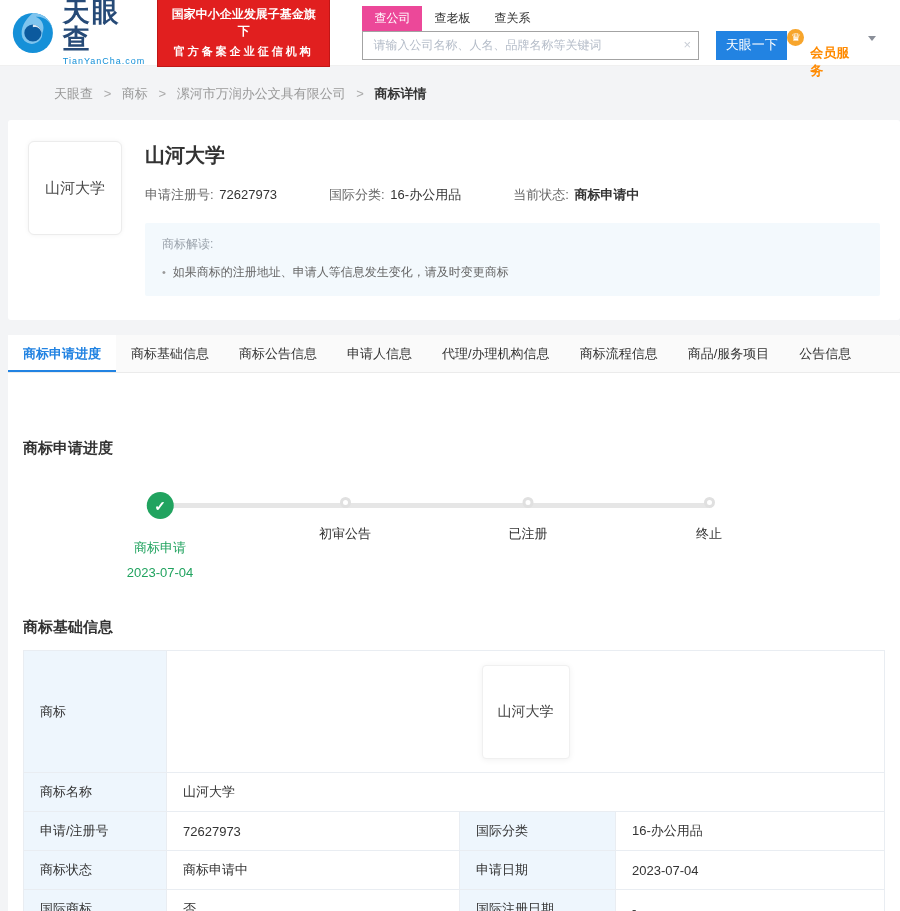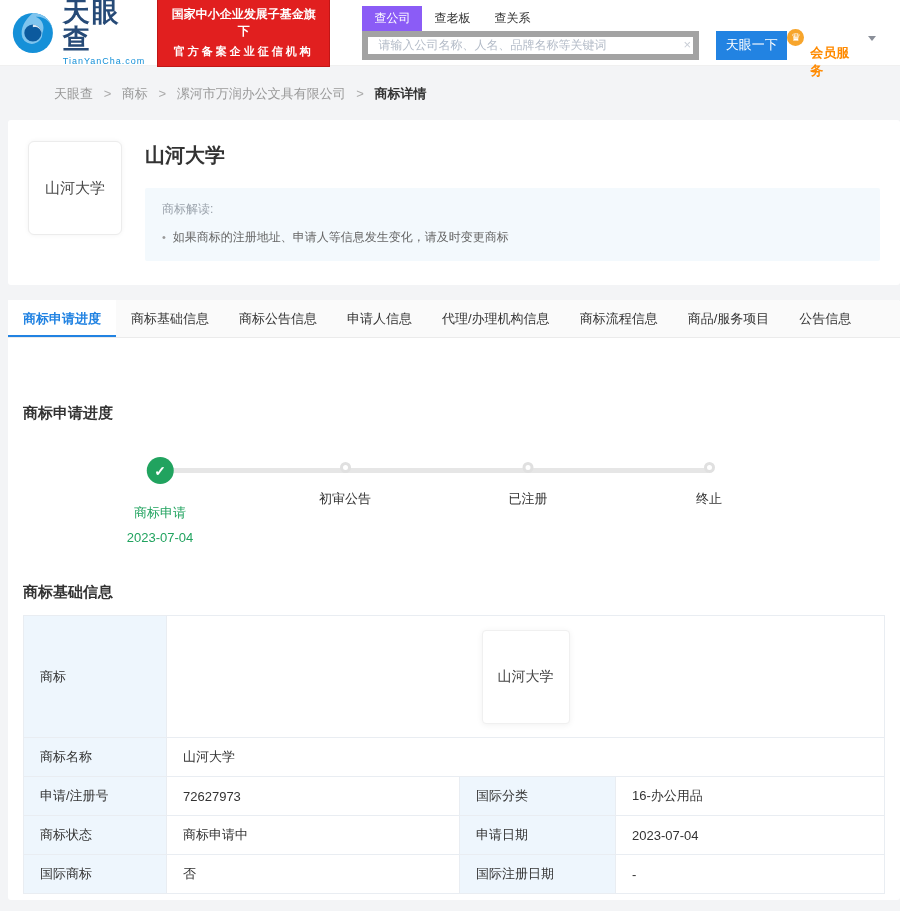--- a/index.html
+++ b/index.html
@@ -13,24 +13,24 @@
   .logo-text { display:flex; flex-direction:column; line-height:1; }
   .brand { font-size:27px; font-weight:bold; color:#264a77; letter-spacing:2px; }
   .domain { font-size:9px; color:#1590d8; letter-spacing:1px; margin-top:4px; }
   .badge { background:#e11f1f; color:#fff; margin-left:8px; padding:7px 8px; text-align:center; border:1px solid #c01616; }
   .badge-line1 { font-size:12px; font-weight:bold; }
   .badge-line2 { font-size:11px; font-weight:bold; letter-spacing:3px; margin-top:4px; }
 
   .search-block { margin-left:32px; width:425px; }
   .search-tabs { display:flex; }
   .search-tab { font-size:12px; padding:4px 12px; color:#333; cursor:pointer; }
-  .search-tab.active { background:#8b5cf6; color:#fff; }
+  .search-tab.active { background:#ec4899; color:#fff; }
   .search-row { display:flex; align-items:center; }
   .search-input-wrap { position:relative; width:345px; }
-  .search-input { width:100%; height:29px; border:6px solid #a3a3a3; padding:0 40px 0 10px; font-size:12px; color:#333; outline:none; font-family:"Liberation Sans",sans-serif; }
+  .search-input { width:100%; height:29px; border:1px solid #a3a3a3; padding:0 40px 0 10px; font-size:12px; color:#333; outline:none; font-family:"Liberation Sans",sans-serif; }
   .search-input::placeholder { color:#b4bcc8; }
   .clear-icon { position:absolute; right:8px; top:6px; color:#c9ced6; font-size:13px; cursor:pointer; }
   .search-btn { margin-left:17px; width:73px; height:29px; background:#2283e2; color:#fff; font-size:13px; border:none; cursor:pointer; font-family:"Liberation Sans",sans-serif; }
 
   .member { margin-left:auto; margin-right:14px; margin-top:10px; display:flex; align-items:center; gap:6px; cursor:pointer; }
   .crown-icon { width:17px; height:17px; border-radius:50%; background:#f7a52c; color:#fff; font-size:11px; display:flex; align-items:center; justify-content:center; }
   .crown-icon::before { content:"♛"; line-height:1; }
   .member-label { color:#ff8a00; font-size:13px; font-weight:bold;margin-top:48px; }
   .caret-icon { width:0; height:0; border-left:4px solid transparent; border-right:4px solid transparent; border-top:5px solid #8a8f99; margin-top:2px; }
 
@@ -140,20 +140,34 @@
   <span class="crumb-sep">&gt;</span>
   <span class="crumb">漯河市万润办公文具有限公司</span>
   <span class="crumb-sep">&gt;</span>
   <span class="crumb-current">商标详情</span>
 </div>
 
 <div class="card card1">
   <div class="tm-image">山河大学</div>
   <div class="detail-right">
     <div class="detail-title">山河大学</div>
+    <div class="detail-fields">
+      <span>
+        <span class="field-label">申请注册号:</span>
+        <span class="field-value">72627973</span>
+      </span>
+      <span>
+        <span class="field-label">国际分类:</span>
+        <span class="field-value">16-办公用品</span>
+      </span>
+      <span>
+        <span class="field-label">当前状态:</span>
+        <span class="field-value bold">商标申请中</span>
+      </span>
+    </div>
     <div class="interpret-box">
       <div class="interpret-title">商标解读:</div>
       <div class="interpret-item">如果商标的注册地址、申请人等信息发生变化，请及时变更商标</div>
     </div>
   </div>
 </div>
 
 <div class="card card2">
   <div class="tabbar">
     <span class="tab active">商标申请进度</span>

